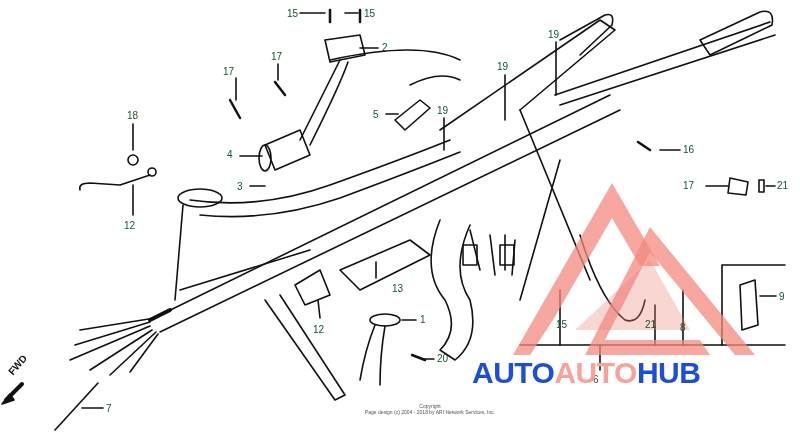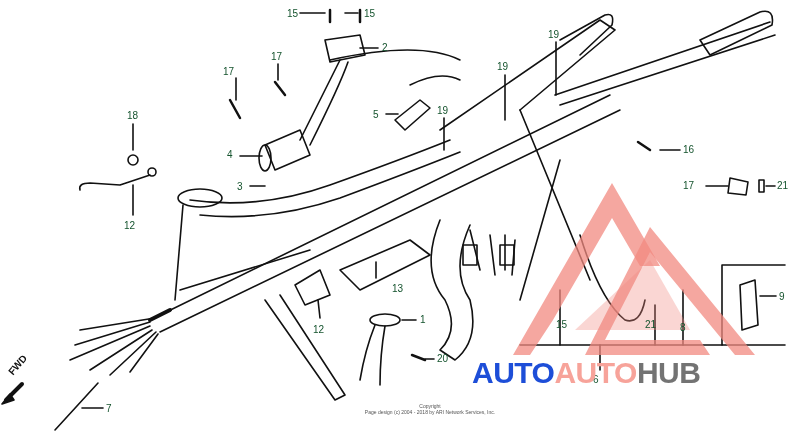--- a/index.html
+++ b/index.html
@@ -164,15 +164,15 @@
   <span class="callout" style="left:645px;top:318px;">21</span>
 
   <span class="fwd">FWD</span>
 
   <div class="copyright">
     <div>Copyright</div>
     <div>Page design (c) 2004 - 2018 by ARI Network Services, Inc.</div>
   </div>
 
   <div class="wm-text">
-    <span style="color:#1d4ed8;">AUTO</span><span style="color:#f7a39a;">AUTO</span><span style="color:#737373;margin-top:43px;">HUB</span>
+    <span style="color:#1d4ed8;">AUTO</span><span style="color:#f7a39a;">AUTO</span><span style="color:#1d4ed8;margin-top:43px;">HUB</span>
   </div>
 </div>
 
 </body></html>

